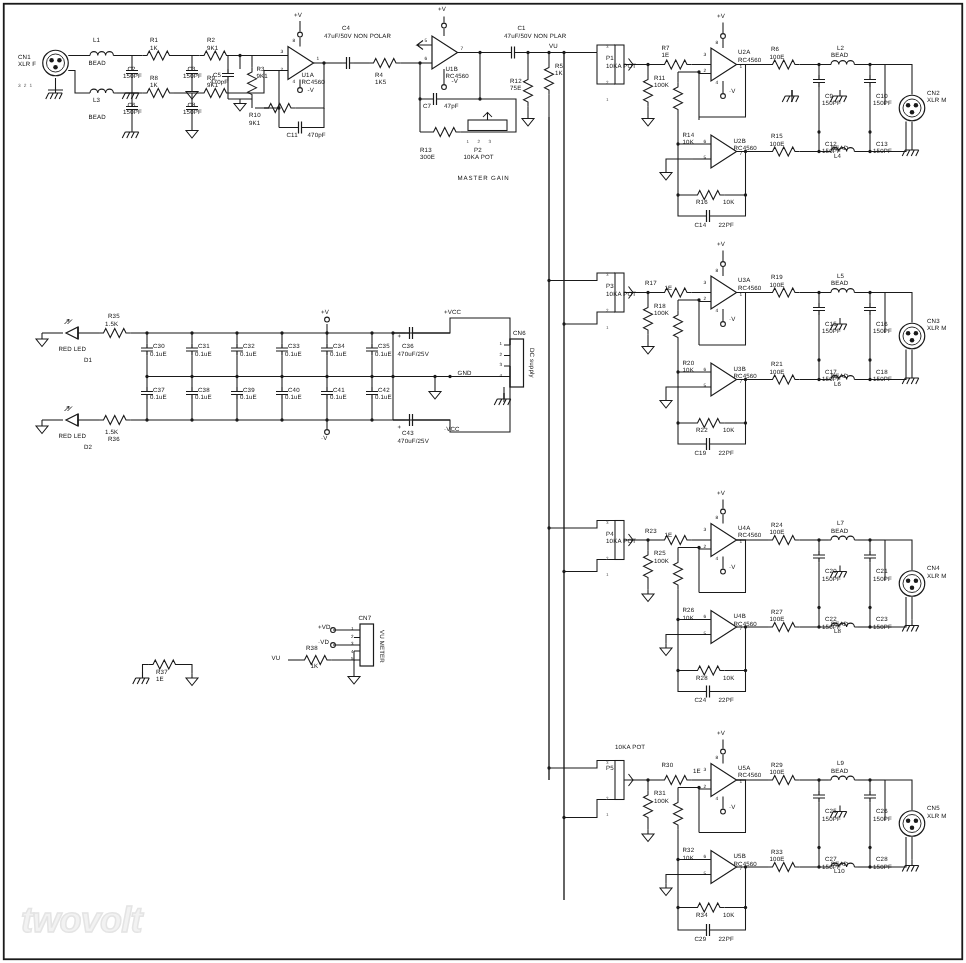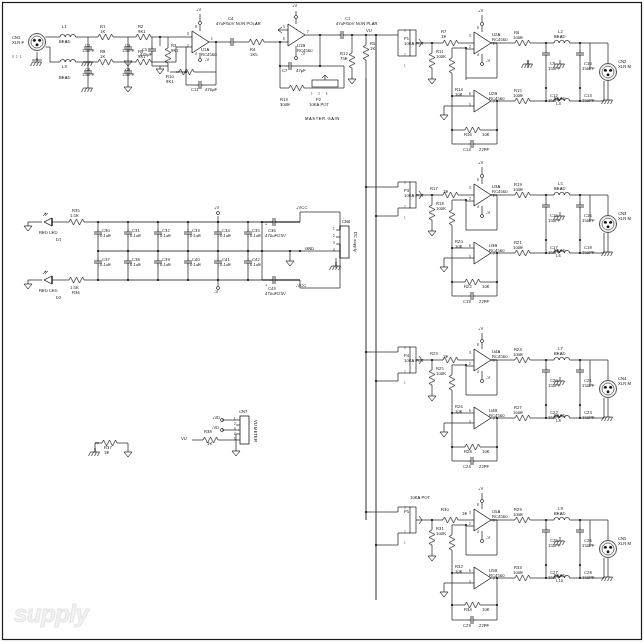--- a/index.html
+++ b/index.html
@@ -963,15 +963,15 @@
 <span class="lbl" style="left:212px;top:416px;">+VD</span>
 <span class="lbl" style="left:212px;top:426px;">-VD</span>
 <span class="lbl" style="left:239px;top:410px;">CN7</span>
 <span class="lbl" style="left:252px;top:420px;writing-mode:vertical-rl;">VU METER</span>
 <span class="lbl" style="left:234px;top:417px;font-size:3px;">1</span>
 <span class="lbl" style="left:234px;top:422px;font-size:3px;">2</span>
 <span class="lbl" style="left:234px;top:427px;font-size:3px;">3</span>
 <span class="lbl" style="left:234px;top:432px;font-size:3px;">4</span>
 <span class="lbl" style="left:234px;top:437px;font-size:3px;">5</span>
 
-<div class="wm">supply</div>
+<div class="wm">twovolt</div>
 
 </div>
 
 </body></html>

